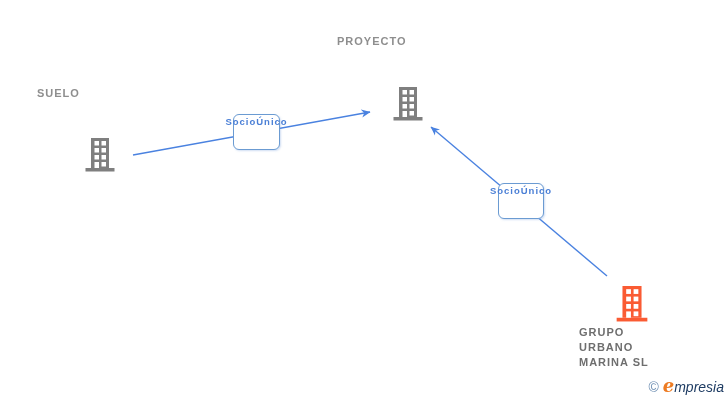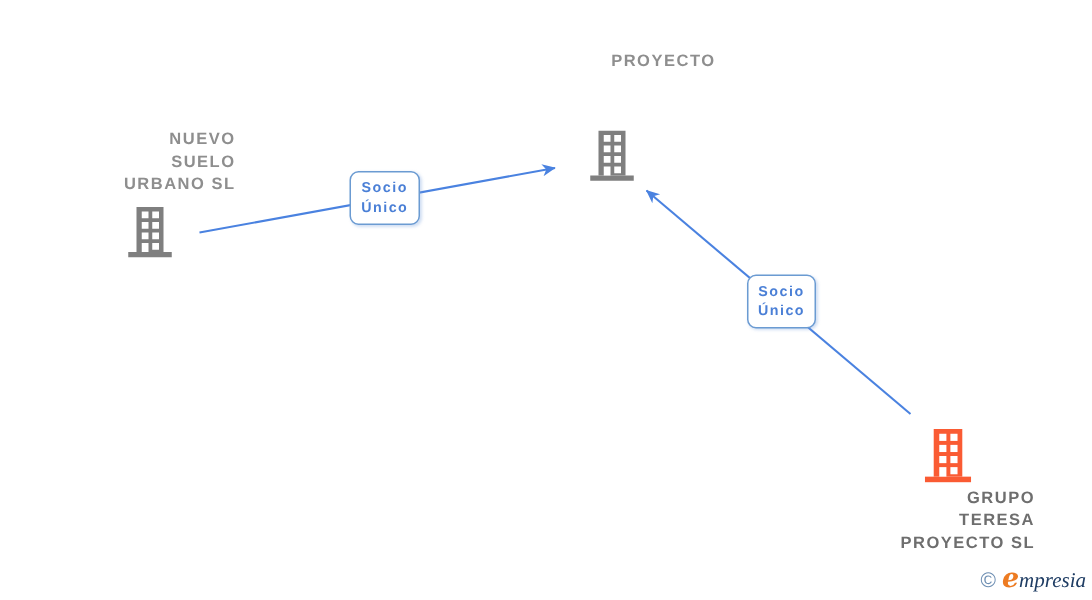--- a/index.html
+++ b/index.html
@@ -12,81 +12,79 @@
   .canvas{
     position: relative; width: 728px; height: 400px; background:#fff;
     overflow: hidden; font-family: "Liberation Sans", sans-serif;
   }
   .edges{ position:absolute; left:0; top:0; width:728px; height:400px; }
   .edge-line{ stroke: var(--edge-blue); stroke-width: 1.4; fill:none; }
   .arrowfill{ fill: var(--edge-blue); }
 
   .node{ position:absolute; }
   .nlabel{
-    position:absolute; text-align:right;
+    position:absolute; text-align:left;
     font-size:11px; line-height:15px; letter-spacing:1px; font-weight:700;
   }
   .nlabel.gray{ color: var(--label-gray); }
   .nlabel.dark{ color: var(--label-dark); }
   .icon-wrap{ position:absolute; display:block; }
   .icon-gray{ color: var(--node-gray); }
   .icon-orange{ color: var(--node-orange); }
 
   #label-nuevo{ left:37px; top:86px; width:120px; }
   #icon-nuevo{ left:84px; top:138px; }
   #label-proyecto{ left:337px; top:34px; width:140px; }
   #icon-proyecto{ left:392px; top:87px; }
   #icon-grupo{ left:615px; top:286px; }
-  #label-grupo{ left:560px; top:325px; width:130px; }
+  #label-grupo{ left:579px; top:325px; width:130px; }
 
   .edge-label{
     position:absolute; background:#fff;
     border:1px solid var(--box-border-blue); border-radius:6px;
     box-shadow: 1px 1px 2px rgba(120,160,220,.35);
     color: var(--box-text-blue); font-size:9.5px; font-weight:700;
     letter-spacing:1px; line-height:13px; text-align:center;
-    display:flex; flex-direction:column; justify-content:center;
+    display:flex; flex-direction:row; justify-content:center;
   }
   #edge-label-1{ left:233px; top:114px; width:45px; height:34px; }
   #edge-label-2{ left:498px; top:183px; width:44px; height:34px; }
 
   .watermark{
     position:absolute; right:4px; bottom:4px;
     display:flex; align-items:baseline; white-space:nowrap;
   }
   .wm-copy{ color: var(--logo-gray-blue); font-size:14px; margin-right:4px; }
   .wm-e{
     color: var(--logo-orange); font-family:"DejaVu Serif", serif;
     font-style:italic; font-weight:700; font-size:18px;
   }
   .wm-rest{
-    color: var(--logo-navy); font-family:Liberation Serif, serif;
+    color: var(--logo-navy); font-family:Liberation Sans, sans-serif;
     font-style:italic; font-size:14px;
   }
 </style>
 </head>
 <body>
 
 <div class="canvas">
 
   <svg class="edges" width="728" height="400" viewBox="0 0 728 400">
     <defs>
       <marker id="arrowhead" viewBox="0 0 10 10" refX="8.5" refY="5" markerWidth="10" markerHeight="10" orient="auto" markerUnits="userSpaceOnUse">
         <path d="M0,1 L9,5 L0,9 L2.6,5 Z" class="arrowfill"></path>
       </marker>
     </defs>
     <line class="edge-line" x1="133" y1="155" x2="370" y2="112" marker-end="url(#arrowhead)"></line>
     <line class="edge-line" x1="607" y1="276" x2="431" y2="127" marker-end="url(#arrowhead)"></line>
   </svg>
 
   <div class="node">
     <div class="nlabel gray" id="label-nuevo">
-      <div>NUEVO</div>
       <div>SUELO</div>
-      <div>URBANO  SL</div>
     </div>
     <span class="icon-wrap icon-gray" id="icon-nuevo">
       <svg width="32" height="34" viewBox="0 0 32 34">
         <rect x="7" y="0" width="18" height="30" fill="currentColor"></rect>
         <rect x="1.5" y="30" width="29" height="3.5" fill="currentColor"></rect>
         <rect x="10.5" y="3" width="4.5" height="4.5" fill="#fff"></rect>
         <rect x="17.5" y="3" width="4.5" height="4.5" fill="#fff"></rect>
         <rect x="10.5" y="10" width="4.5" height="4.5" fill="#fff"></rect>
         <rect x="17.5" y="10" width="4.5" height="4.5" fill="#fff"></rect>
         <rect x="10.5" y="17" width="4.5" height="4.5" fill="#fff"></rect>
@@ -127,22 +125,22 @@
         <rect x="10.5" y="10" width="4.5" height="4.5" fill="#fff"></rect>
         <rect x="17.5" y="10" width="4.5" height="4.5" fill="#fff"></rect>
         <rect x="10.5" y="17" width="4.5" height="4.5" fill="#fff"></rect>
         <rect x="17.5" y="17" width="4.5" height="4.5" fill="#fff"></rect>
         <rect x="10.5" y="24" width="4.5" height="6" fill="#fff"></rect>
         <rect x="17.5" y="24" width="4.5" height="4.5" fill="#fff"></rect>
       </svg>
     </span>
     <div class="nlabel dark" id="label-grupo">
       <div>GRUPO</div>
-      <div>TERESA</div>
-      <div>PROYECTO SL</div>
+      <div>URBANO</div>
+      <div>MARINA SL</div>
     </div>
   </div>
 
   <div class="edge-label" id="edge-label-1">
     <div>Socio</div>
     <div>Único</div>
   </div>
   <div class="edge-label" id="edge-label-2">
     <div>Socio</div>
     <div>Único</div>

